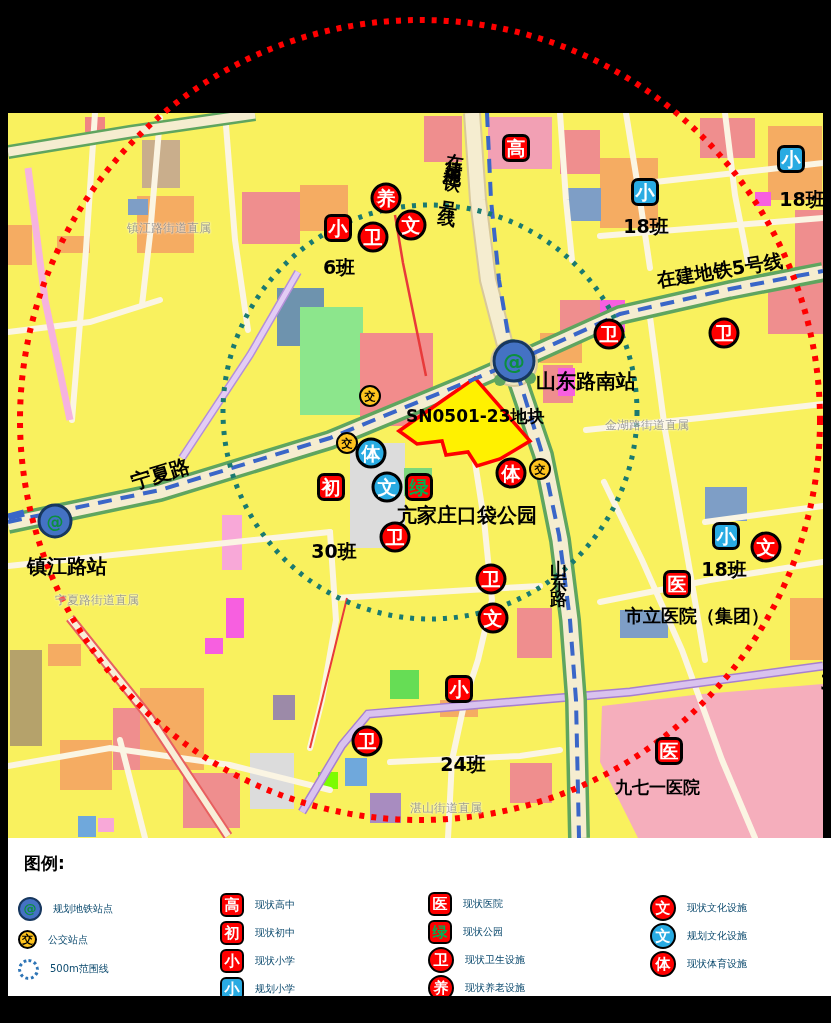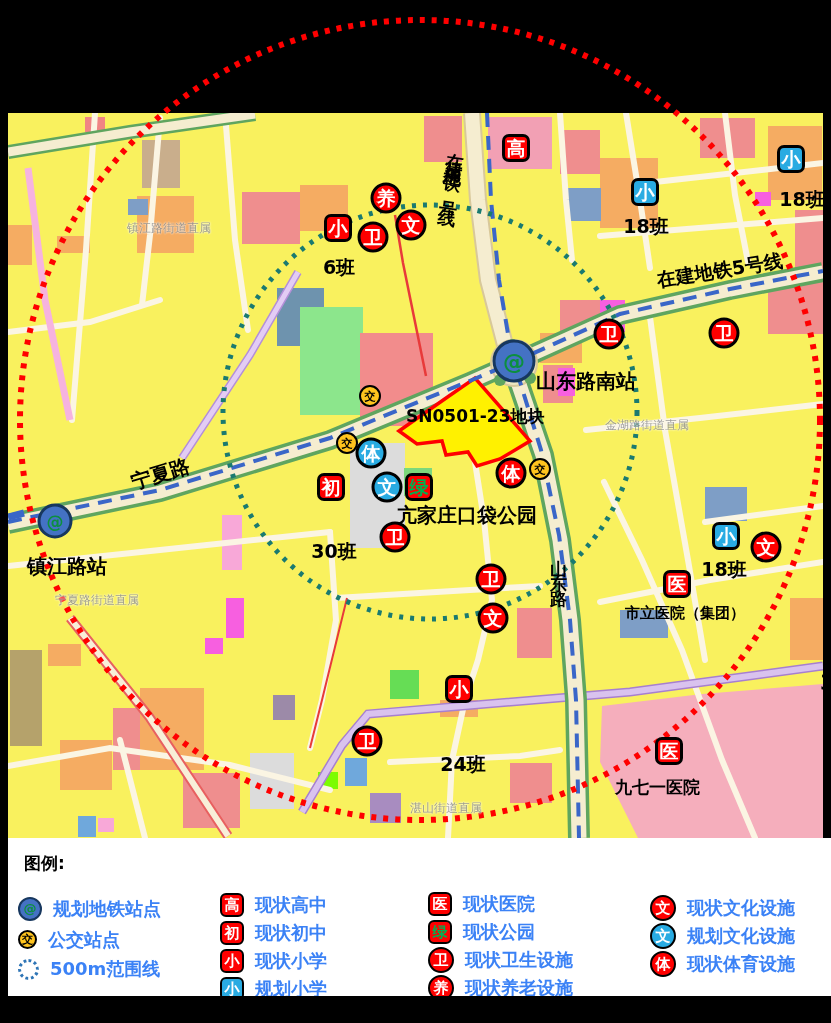--- a/index.html
+++ b/index.html
@@ -37,21 +37,21 @@
          font-weight:bold;color:#fff;margin-right:11px;line-height:1;}
   .ic-sq{width:24px;height:24px;border:2.5px solid #000;border-radius:6px;font-size:15px;}
   .ic-ci{width:26px;height:26px;border:2.5px solid #000;border-radius:50%;font-size:15px;}
   .ic-red{background:var(--red);} .ic-blue{background:var(--blue);} .ic-greentext{color:var(--green-text);}
   .ic-metro{width:24px;height:24px;border-radius:50%;background:var(--metro-fill);border:2.5px solid var(--metro-ring);
             color:var(--metro-glyph);font-size:13px;}
   .ic-bus{width:19px;height:19px;border-radius:50%;background:var(--bus-yellow);border:2px solid #000;color:#000;font-size:11px;}
   .ic-dot-red{width:21px;height:21px;border:3px dotted var(--range-red);border-radius:50%;background:transparent;}
   .ic-dot-blue{width:21px;height:21px;border:3px dotted var(--legend-blue);border-radius:50%;background:transparent;}
   .raise{position:relative;z-index:60;}
-  .lg-tx{font-size:18px;font-weight:bold;color:#3b82f6;white-space:nowrap;}
+  .lg-tx{font-size:10px;font-weight:normal;color:#0c4a6e;white-space:nowrap;}
   .black-bar{position:absolute;left:0;top:996px;width:831px;height:27px;background:#000;z-index:50;}
   
   .ring-red{fill:none;stroke:var(--range-red);stroke-width:6;stroke-dasharray:5 7;}
   .ring-teal{fill:none;stroke:var(--range-teal);stroke-width:5;stroke-dasharray:4 7;}
   .mline{fill:none;stroke:var(--metro-blue);stroke-width:4;stroke-dasharray:14 9;}
   .mline-solid{fill:none;stroke:var(--metro-blue);stroke-width:7;}
   .plot{fill:var(--plot-yellow);stroke:var(--range-red);stroke-width:3.5;}
 </style>
 </head>
 <body>
@@ -205,21 +205,21 @@
       <div class="marker ci red" style="left: 367px; top: 741px;">卫</div>
       <div class="bus" style="left: 370px; top: 396px;">交</div>
       <div class="bus" style="left: 347px; top: 443px;">交</div>
       <div class="bus" style="left: 540px; top: 469px;">交</div>
       <div class="metro-ic metro-big" style="left: 514px; top: 361px;">@</div>
       <div class="maplabel" style="left: 536px; top: 368px; font-size: 20px;">山东路南站</div>
       <div class="metro-ic metro-small" style="left: 55px; top: 521px;">@</div>
       <div class="maplabel" style="left: 27px; top: 553px; font-size: 20px;">镇江路站</div>
       <div class="maplabel" style="left: 406px; top: 405px; font-size: 17px;">SN0501-23地块</div>
       <div class="maplabel" style="left: 397px; top: 502px; font-size: 20px;">亢家庄口袋公园</div>
-      <div class="maplabel" style="left: 625px; top: 604px; font-size: 15px;">市立医院（集团）</div>
+      <div class="maplabel" style="left: 625px; top: 604px; font-size: 18px;">市立医院（集团）</div>
       <div class="maplabel" style="left: 615px; top: 776px; font-size: 17px;">九七一医院</div>
       <div class="maplabel" style="left: 128px; top: 470px; font-size: 20px; transform: rotate(-17deg);">宁夏路</div>
       <div class="maplabel" style="left: 655px; top: 268px; font-size: 19px; transform: rotate(-9deg);">在建地铁5号线</div>
       <div class="maplabel v" style="left: 446px; top: 138px; font-size: 18px; letter-spacing: 7px; transform: rotate(8deg);">在建地铁8号线</div>
       <div class="maplabel v" style="left: 548px; top: 546px; font-size: 17px; letter-spacing: 15px;">山东路</div>
       <div class="maplabel" style="left: 820px; top: 671px; font-size: 21px;">3</div>
       <div class="maplabel" style="left: 339px; top: 255px; font-size: 19px; transform: translateX(-50%); text-align: right;">6班</div>
       <div class="maplabel" style="left: 646px; top: 214px; font-size: 19px; transform: translateX(-50%);">18班</div>
       <div class="maplabel" style="left: 802px; top: 187px; font-size: 19px; transform: translateX(-50%);">18班</div>
       <div class="maplabel" style="left: 334px; top: 507px; font-size: 19px; transform: translateX(-50%); margin-top: 32px;">30班</div>

